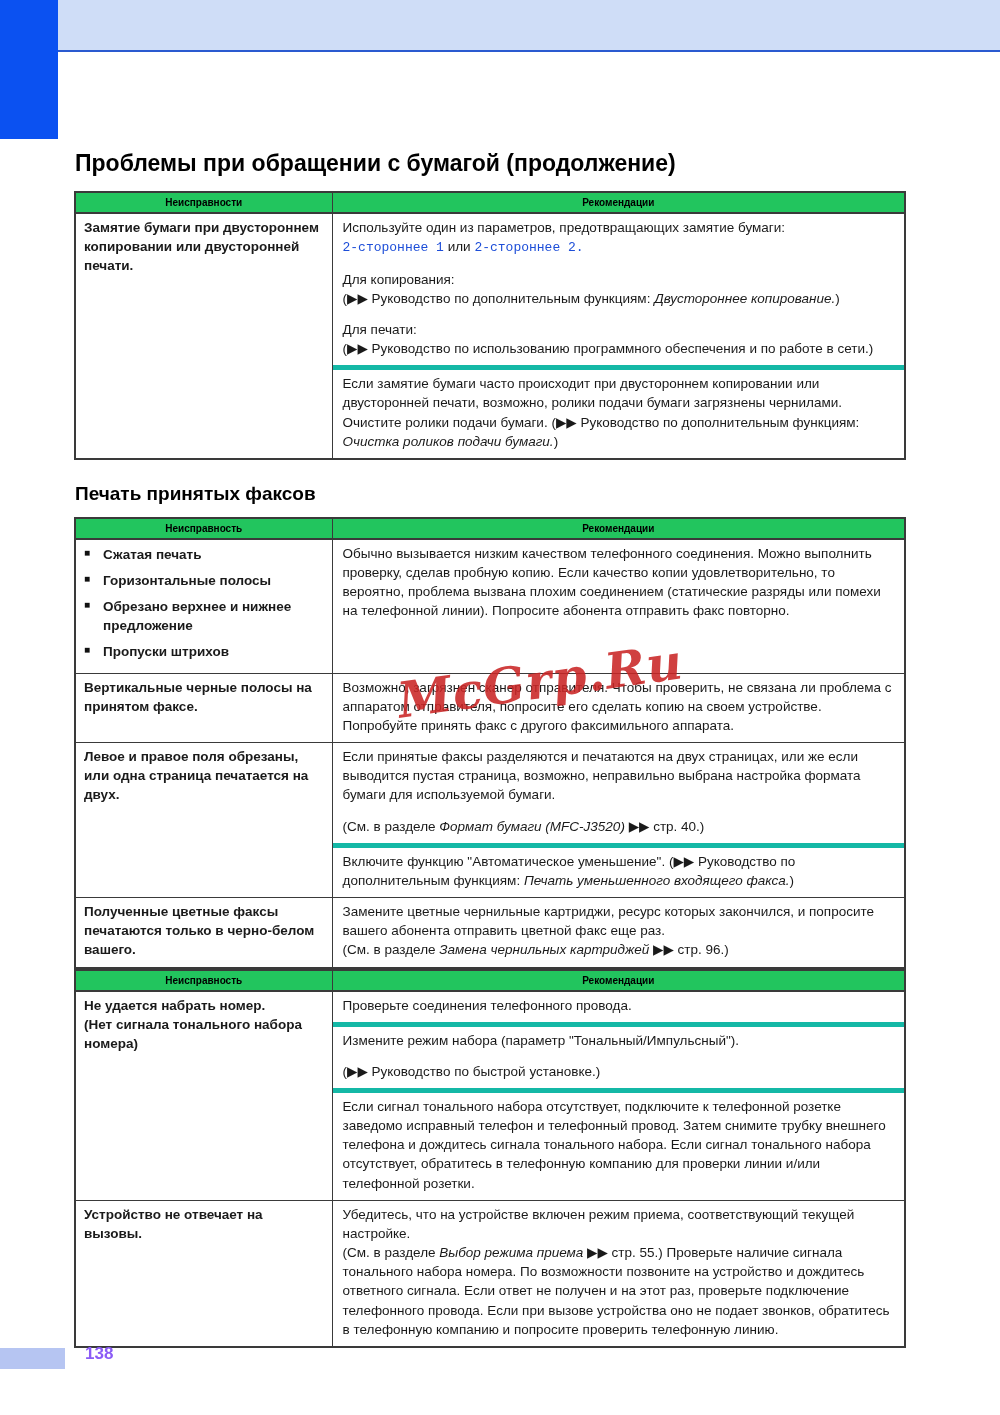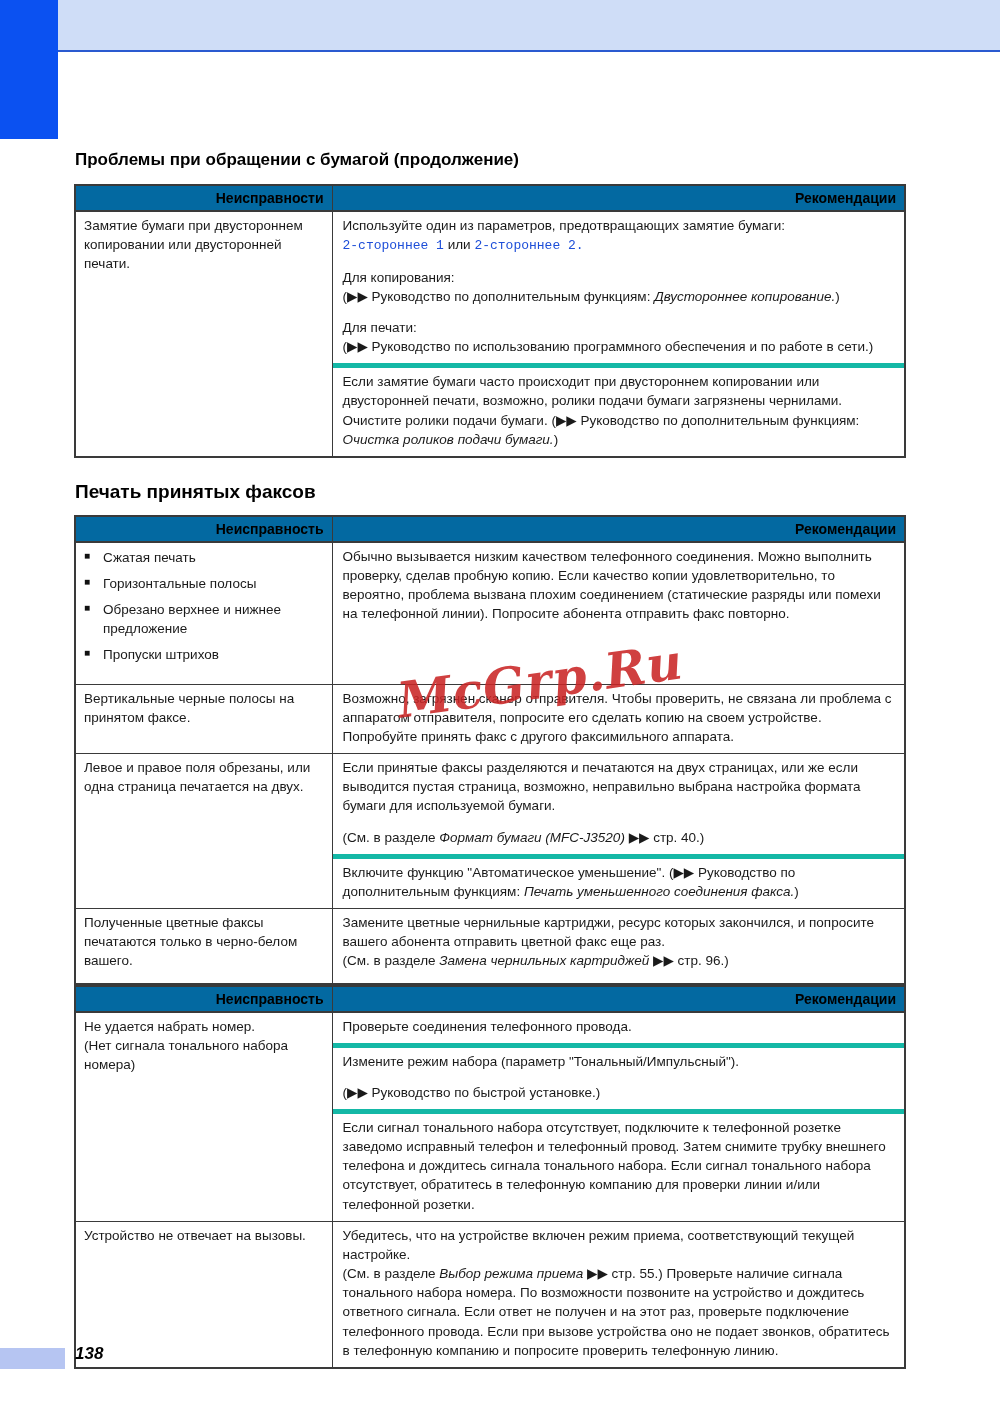--- a/index.html
+++ b/index.html
@@ -5,48 +5,48 @@
   html,body{margin:0;padding:0;}
   body{
     width:1000px;height:1415px;position:relative;background:#ffffff;
     font-family:"Liberation Sans",sans-serif;font-size:13.5px;color:#1a1a1a;
     overflow:hidden;
   }
   .corner-bar{position:absolute;left:0;top:0;width:58px;height:139px;background:#0b51f1;}
   .top-band{position:absolute;left:58px;top:0;width:942px;height:50px;background:#cfddf7;border-bottom:2px solid #2a5ad0;}
   .content{position:absolute;left:74px;top:0;width:833px;padding-top:150px;}
   h1,h2{font-weight:bold;color:#000;}
-  h1{font-size:17px;margin:0 0 14px 1px;}
+  h1{font-size:23px;margin:0 0 14px 1px;}
   h2{font-size:19px;margin:23px 0 12px 1px;}
   table{border-collapse:collapse;width:832px;border:2px solid #3a3a3a;table-layout:fixed;}
-  th{background:#0369a1;text-align:right;font-size:14px;color:#000;
+  th{background:#22c55e;text-align:center;font-size:10px;color:#000;
      padding:4px 8px;border:1px solid #3a3a3a;border-bottom:2px solid #3a3a3a;}
   td{vertical-align:top;border:1px solid #3a3a3a;line-height:1.42;}
   col.c1{width:257px;}
-  td.left{padding:4px 8px 12px;}
+  td.left{padding:4px 8px 4px;font-weight:bold;}
   td.right{padding:0;}
   .subcell{padding:4px 10px 7px;}
   .subcell + .subcell{border-top:5px solid #14b8a6;}
   .subcell p{margin:0 0 12px;}
   .subcell p:last-child{margin-bottom:0;}
   td.left p{margin:0;}
   .mono{font-family:"Liberation Mono","DejaVu Sans Mono",monospace;color:#1d4ed8;font-size:13px;}
   i{font-style:italic;}
   ul.bullets{list-style:none;margin:1px 0 0;padding:0;}
   ul.bullets li{position:relative;padding-left:19px;margin:0 0 7px;}
   ul.bullets li .bullet{position:absolute;left:0;top:1px;font-size:10px;color:#111;}
   .watermark{
     position:absolute;left:398px;top:672px;
     font-family:"DejaVu Serif","Liberation Serif",serif;
     font-style:italic;font-weight:bold;font-size:49px;letter-spacing:1px;
     color:rgba(201,37,37,0.88);transform:rotate(-8deg);transform-origin:left center;
     white-space:nowrap;pointer-events:none;
   }
   .footer-box{position:absolute;left:0;top:1348px;width:65px;height:21px;background:#b6c5f2;}
-  .page-number{position:absolute;left:75px;top:1344px;font-size:17px;font-weight:bold;color:#000000;font-style:italic;}
+  .page-number{position:absolute;left:85px;top:1344px;font-size:17px;font-weight:bold;color:#8b5cf6;}
 </style>
 </head>
 <body>
 
 <div class="corner-bar"></div>
 <div class="top-band"></div>
 
 <div class="content">
 
   <h1>Проблемы при обращении с бумагой (продолжение)</h1>
@@ -122,21 +122,21 @@
     <tr>
       <td class="left">
             <p>Левое и правое поля обрезаны, или одна страница печатается на двух.</p>
           </td>
       <td class="right">
         <div class="subcell">
           <p>Если принятые факсы разделяются и печатаются на двух страницах, или же если выводится пустая страница, возможно, неправильно выбрана настройка формата бумаги для используемой бумаги.</p>
           <p><span>(См. в разделе </span><i>Формат бумаги (MFC-J3520)</i><span> ▶▶ стр. 40.)</span></p>
         </div>
         <div class="subcell">
-          <p><span>Включите функцию "Автоматическое уменьшение". (▶▶ Руководство по дополнительным функциям: </span><i>Печать уменьшенного соединения факса.</i><span>)</span></p>
+          <p><span>Включите функцию "Автоматическое уменьшение". (▶▶ Руководство по дополнительным функциям: </span><i>Печать уменьшенного входящего факса.</i><span>)</span></p>
         </div>
       </td>
     </tr>
     <tr>
       <td class="left">
             <p>Полученные цветные факсы печатаются только в черно-белом вашего.</p>
           </td>
       <td class="right">
         <div class="subcell">
           <p><span>Замените цветные чернильные картриджи, ресурс которых закончился, и попросите вашего абонента отправить цветной факс еще раз.</span><br>

